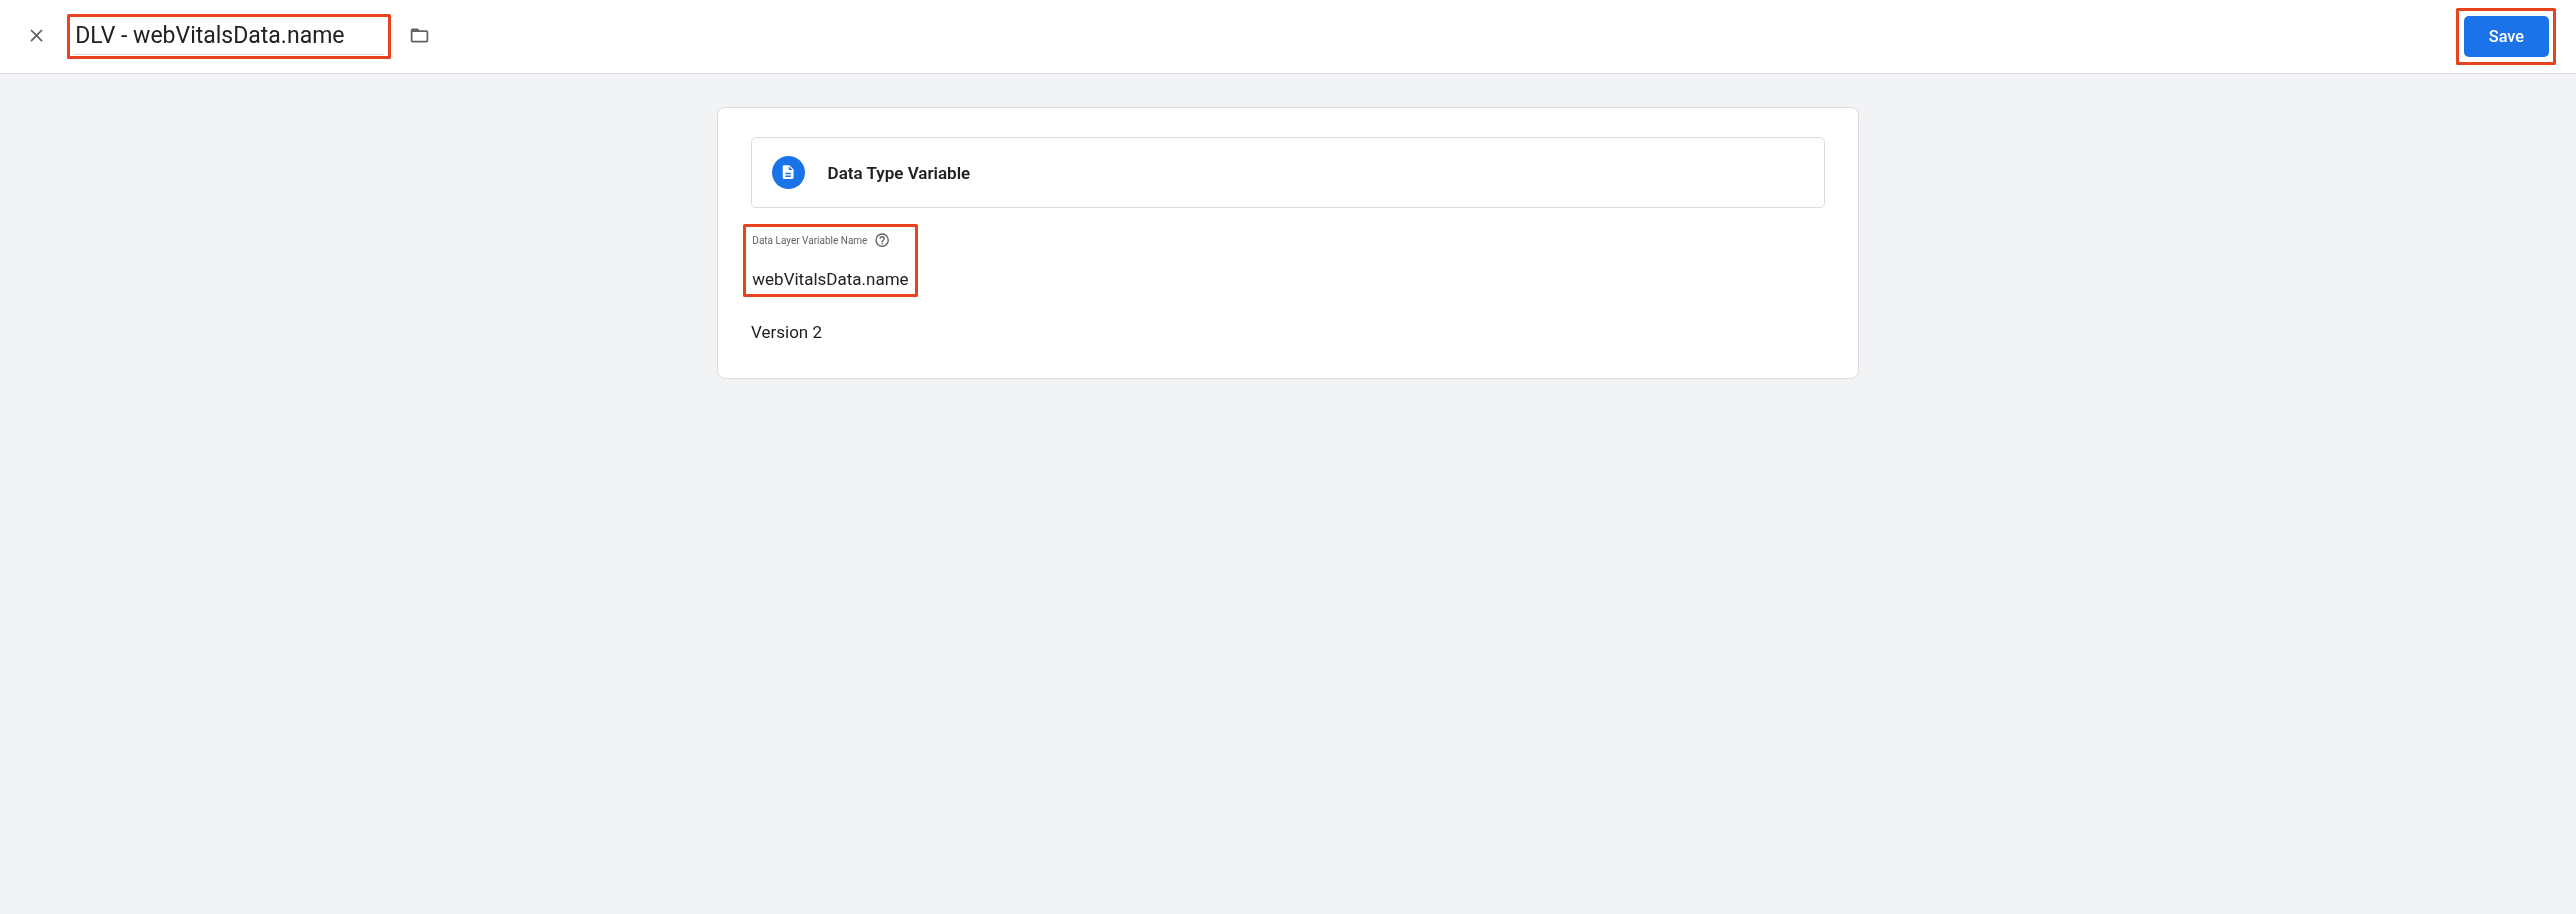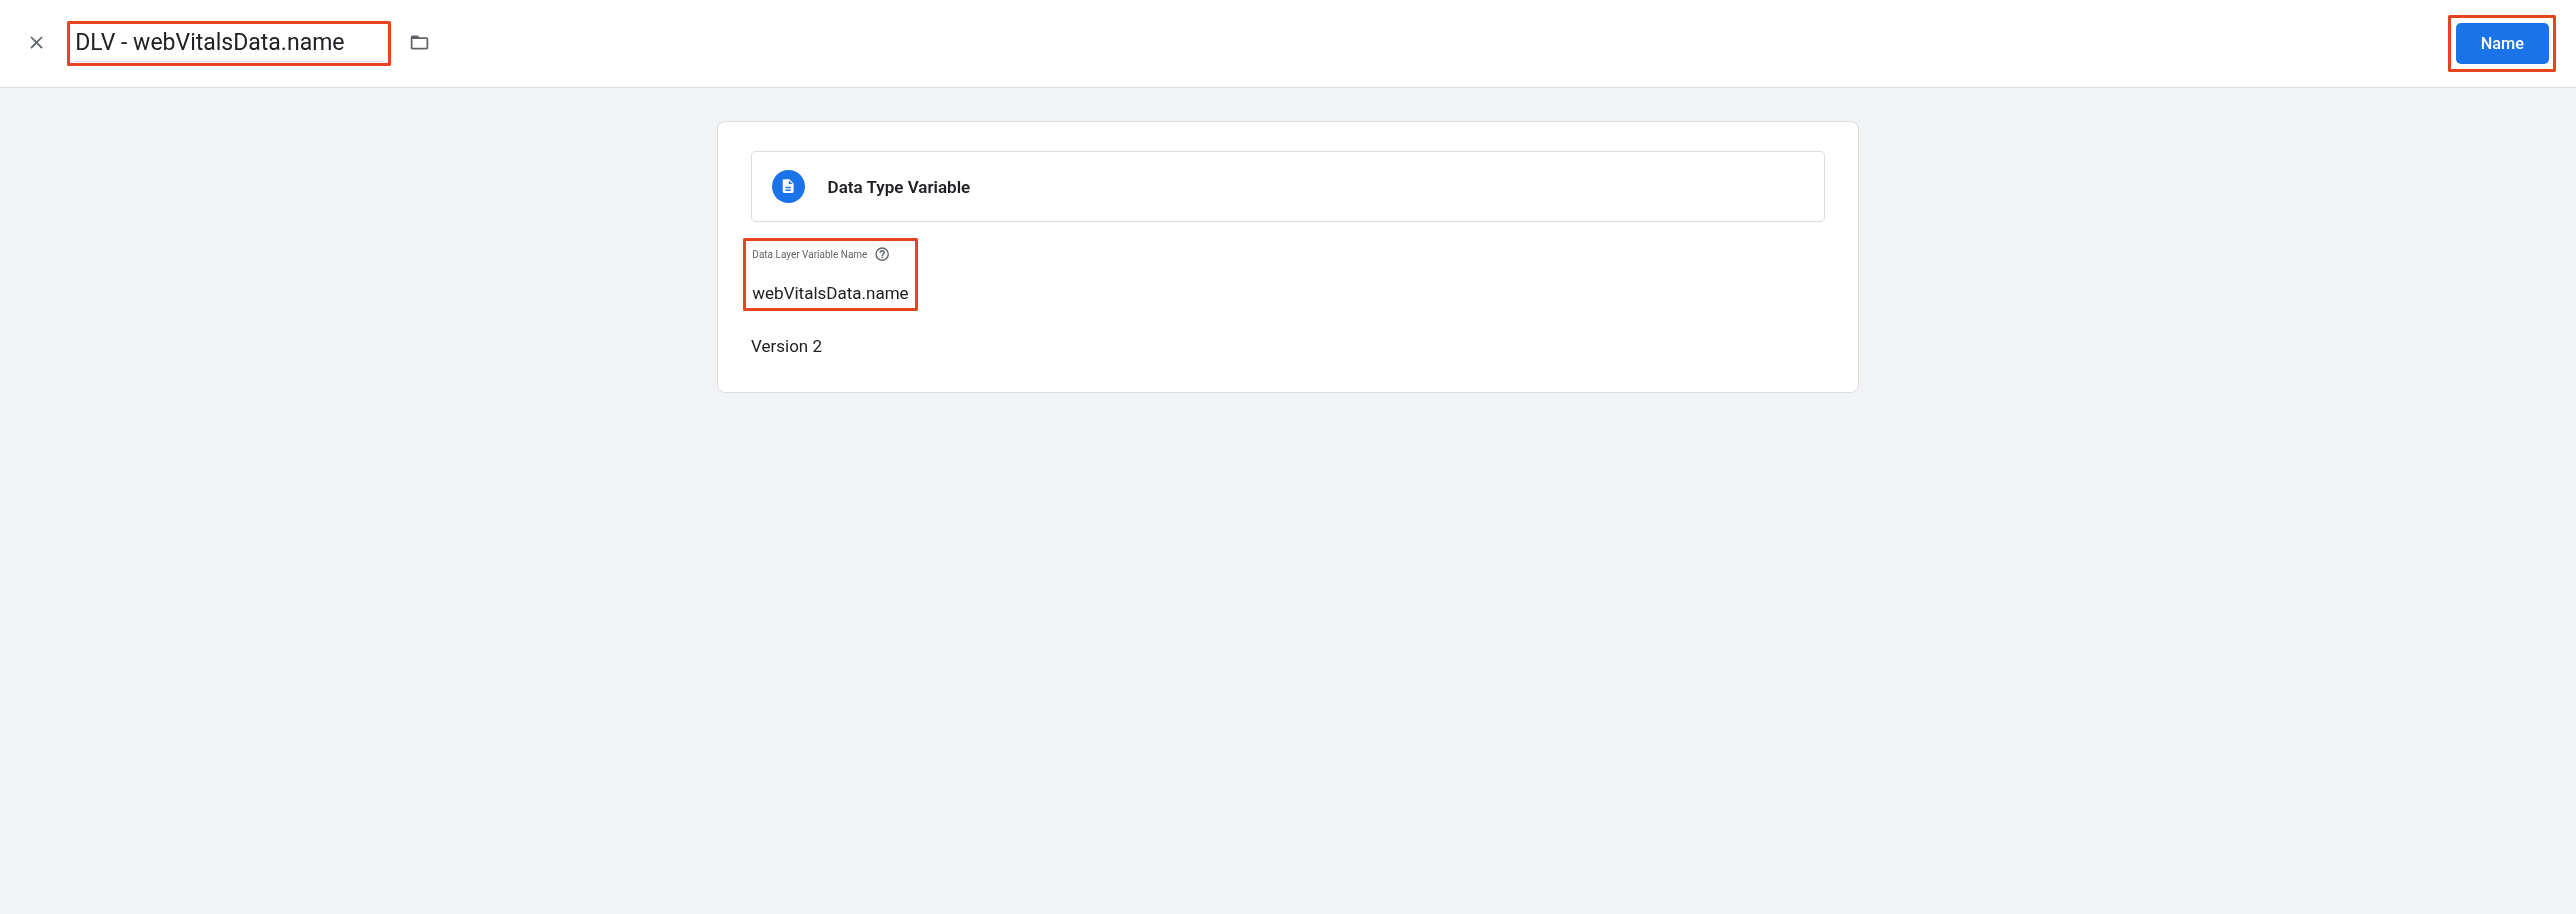--- a/index.html
+++ b/index.html
@@ -7,21 +7,21 @@
     font-family: "Google Sans", Roboto, "Helvetica Neue", Arial, sans-serif;
     background: #ffffff;
     color: #202124;
     font-size: 13px;
   }
 
   
   .topbar {
     display: flex;
     align-items: center;
-    height: 88px;
+    height: 74px;
     padding: 0 19.6px;
     border-bottom: 0.8px solid #dadce0;
     background: #ffffff;
   }
   .close-btn {
     width: 33px; height: 33px;
     display: flex; align-items: center; justify-content: center;
     border-radius: 50%;
     cursor: pointer;
     color: #5f6368;
@@ -171,21 +171,21 @@
         <svg viewBox="0 0 24 24">
             <path fill="currentColor" d="M10 4H4a2 2 0 0 0-2 2v12a2 2 0 0 0 2 2h16a2 2 0 0 0 2-2V8a2 2 0 0 0-2-2h-8l-2-2zM4 18V8h16v10H4z"></path>
           </svg>
       </span>
     </div>
   </div>
 
   <div class="spacer"></div>
 
   <span class="hl hl-save">
-    <button class="save-btn">Name</button>
+    <button class="save-btn">Save</button>
   </span>
 </div>
 
 <div class="canvas">
   <div class="card">
 
 
 
     <div class="type-row">
       <div class="type-icon">

